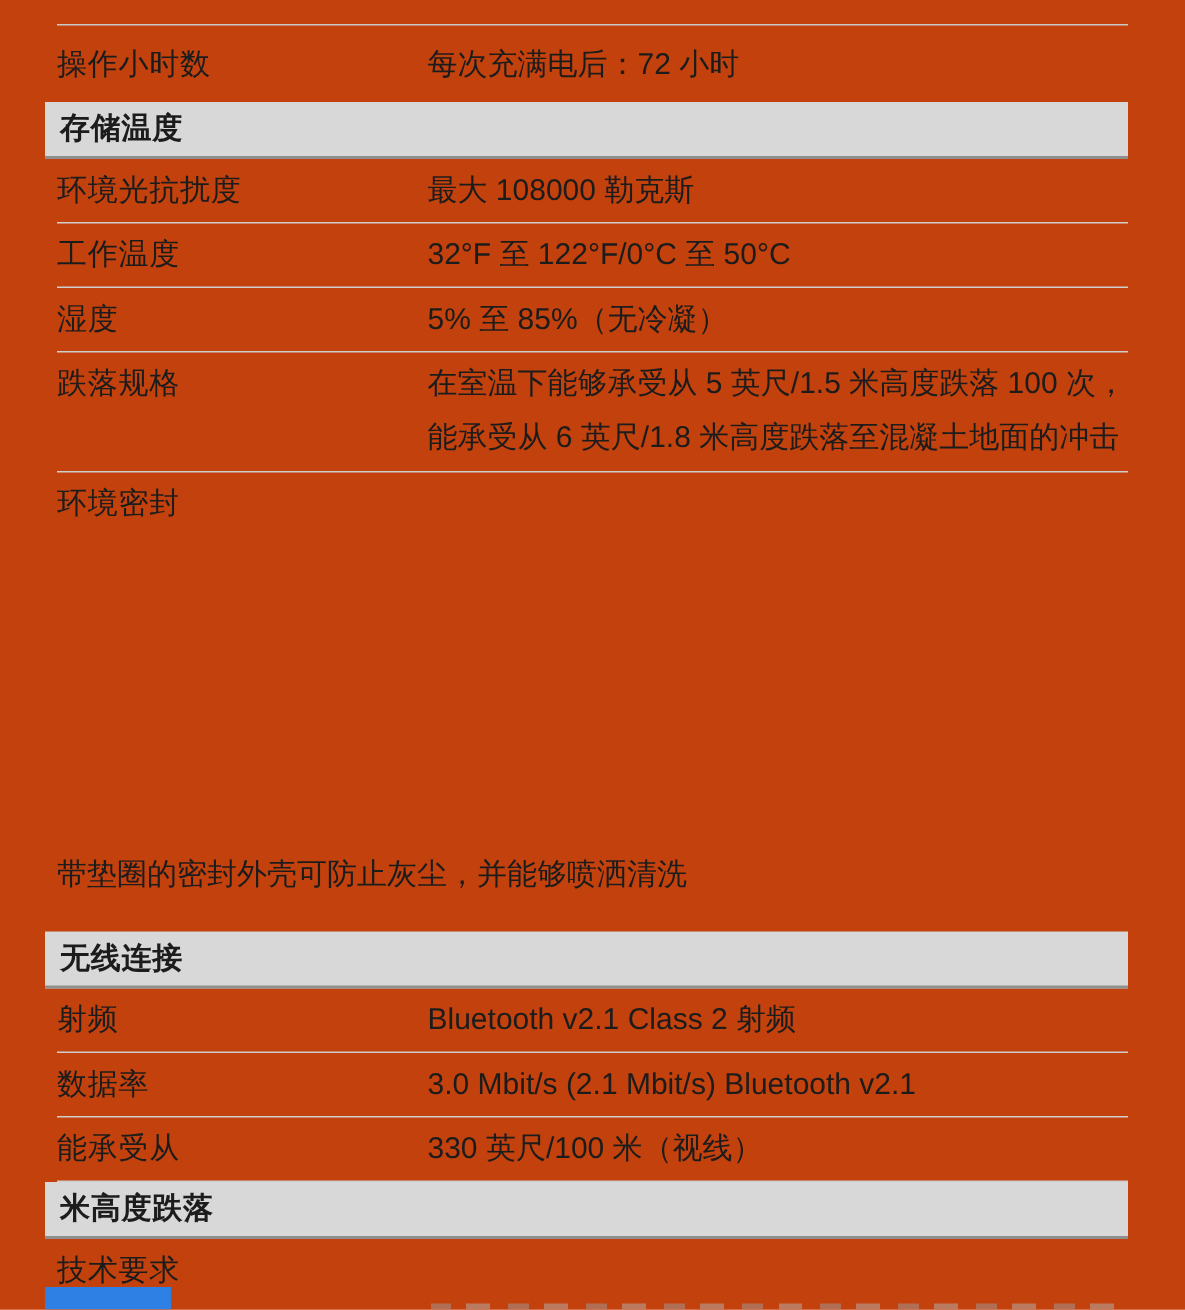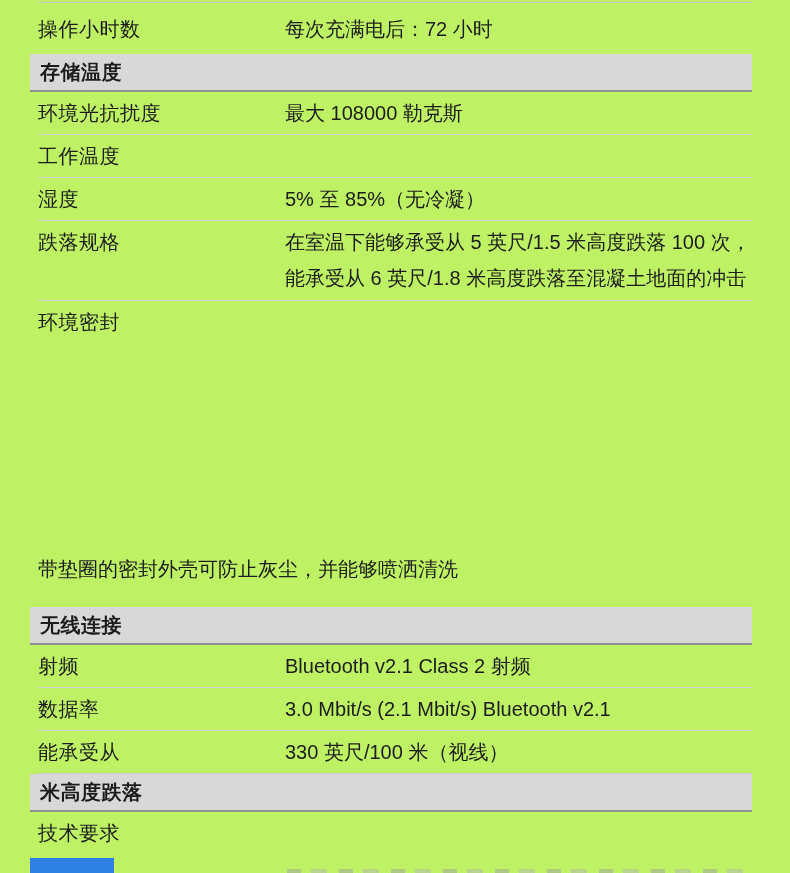--- a/index.html
+++ b/index.html
@@ -6,24 +6,24 @@
     --text:#1c1c1c;
     --border-light:#c9c9c9;
     --border-row:#cfcfcf;
     --border-dark:#8f8f8f;
     --header-bg:#d8d8d8;
     --accent:#2f80e4;
   }
   html,body{margin:0;padding:0;}
   body{background:#ffffff;}
   .page{
-    width:790px;height:873px;position:relative;overflow:hidden;background:#bef264;
+    width:790px;height:873px;position:relative;overflow:hidden;background:#c2410c;
     font-family:"Liberation Sans","DejaVu Sans",sans-serif;
     color:var(--text);font-size:20px;line-height:36px;
-    box-sizing:border-box;padding-top:2px;
+    box-sizing:border-box;padding-top:16px;
   }
   .spec-table{margin-left:38px;width:714px;}
   .row{display:flex;align-items:flex-start;border-bottom:1px solid var(--border-row);padding:3px 0;}
   .row .label{width:247px;flex:0 0 247px;letter-spacing:.5px;}
   .row .value{flex:1;}
   .row.leading{border-top:1px solid var(--border-light);border-bottom:none;padding:8px 0 7px;}
   .row.no-border{border-bottom:none;}
   .row.seal{padding-bottom:6px;flex-direction:column;}
   .row.tall{padding:3px 0 4px;}
   .section-header{
@@ -54,20 +54,21 @@
     </div>
 
     <div class="section-header">存储温度</div>
 
     <div class="row">
       <div class="label">环境光抗扰度</div>
       <div class="value">最大 108000 勒克斯</div>
     </div>
     <div class="row">
       <div class="label">工作温度</div>
+      <div class="value">32°F 至 122°F/0°C 至 50°C</div>
     </div>
     <div class="row">
       <div class="label">湿度</div>
       <div class="value">5% 至 85%（无冷凝）</div>
     </div>
     <div class="row tall">
       <div class="label">跌落规格</div>
       <div class="value">在室温下能够承受从 5 英尺/1.5 米高度跌落 100 次，能承受从 6 英尺/1.8 米高度跌落至混凝土地面的冲击</div>
     </div>
     <div class="row no-border seal">

